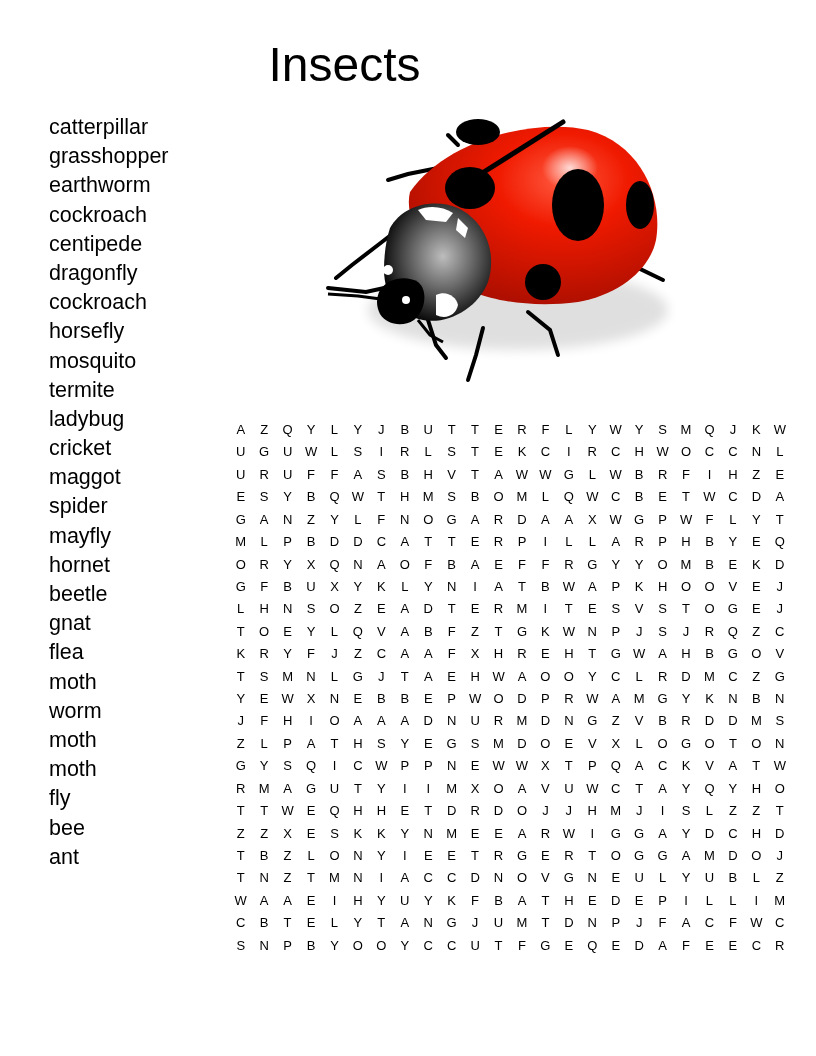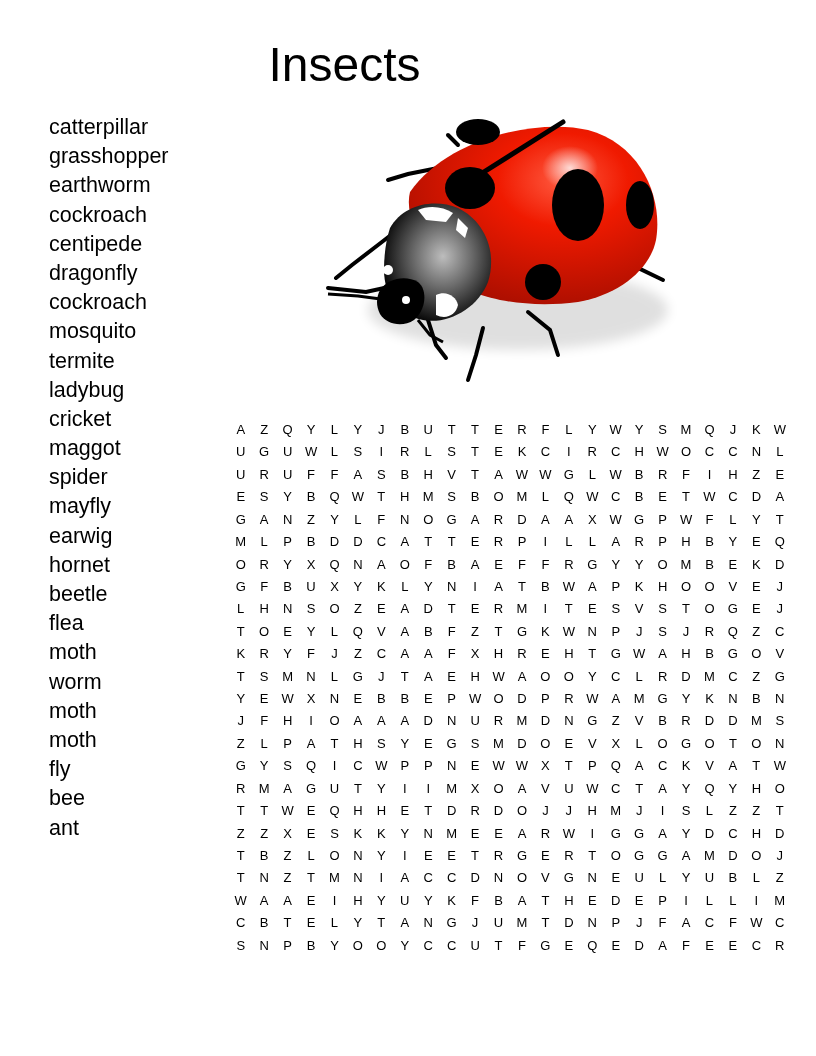--- a/index.html
+++ b/index.html
@@ -20,30 +20,31 @@
 <h1 class="title">Insects</h1>
 
 <ul class="wordlist" id="wordlist">
     <li>catterpillar</li>
     <li>grasshopper</li>
     <li>earthworm</li>
     <li>cockroach</li>
     <li>centipede</li>
     <li>dragonfly</li>
     <li>cockroach</li>
+    <li>horsefly</li>
     <li>mosquito</li>
     <li>termite</li>
     <li>ladybug</li>
     <li>cricket</li>
     <li>maggot</li>
     <li>spider</li>
     <li>mayfly</li>
-    <li>earwig</li>
     <li>hornet</li>
     <li>beetle</li>
+    <li>gnat</li>
     <li>flea</li>
     <li>moth</li>
     <li>worm</li>
     <li>moth</li>
     <li>moth</li>
     <li>fly</li>
     <li>bee</li>
     <li>ant</li>
   </ul>
 

